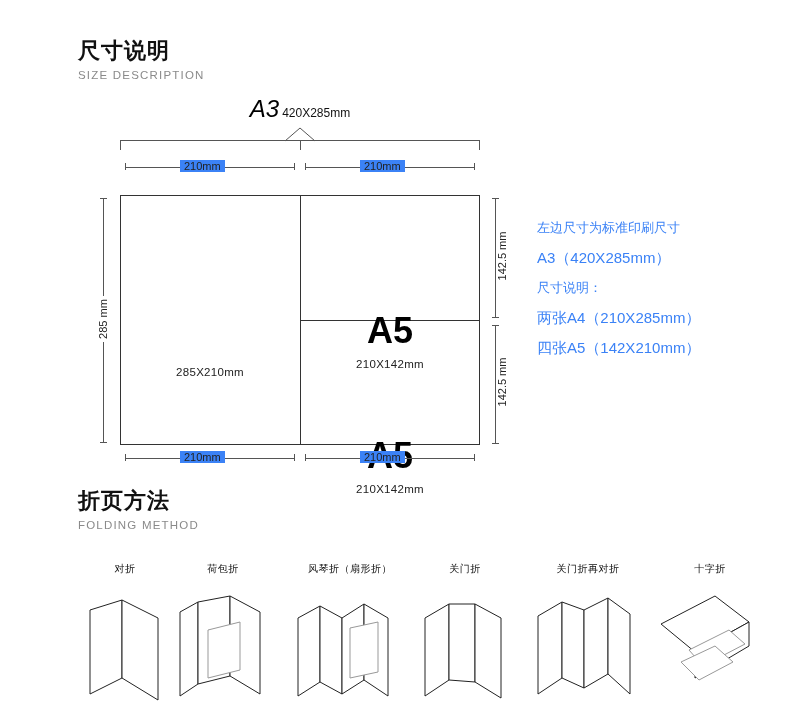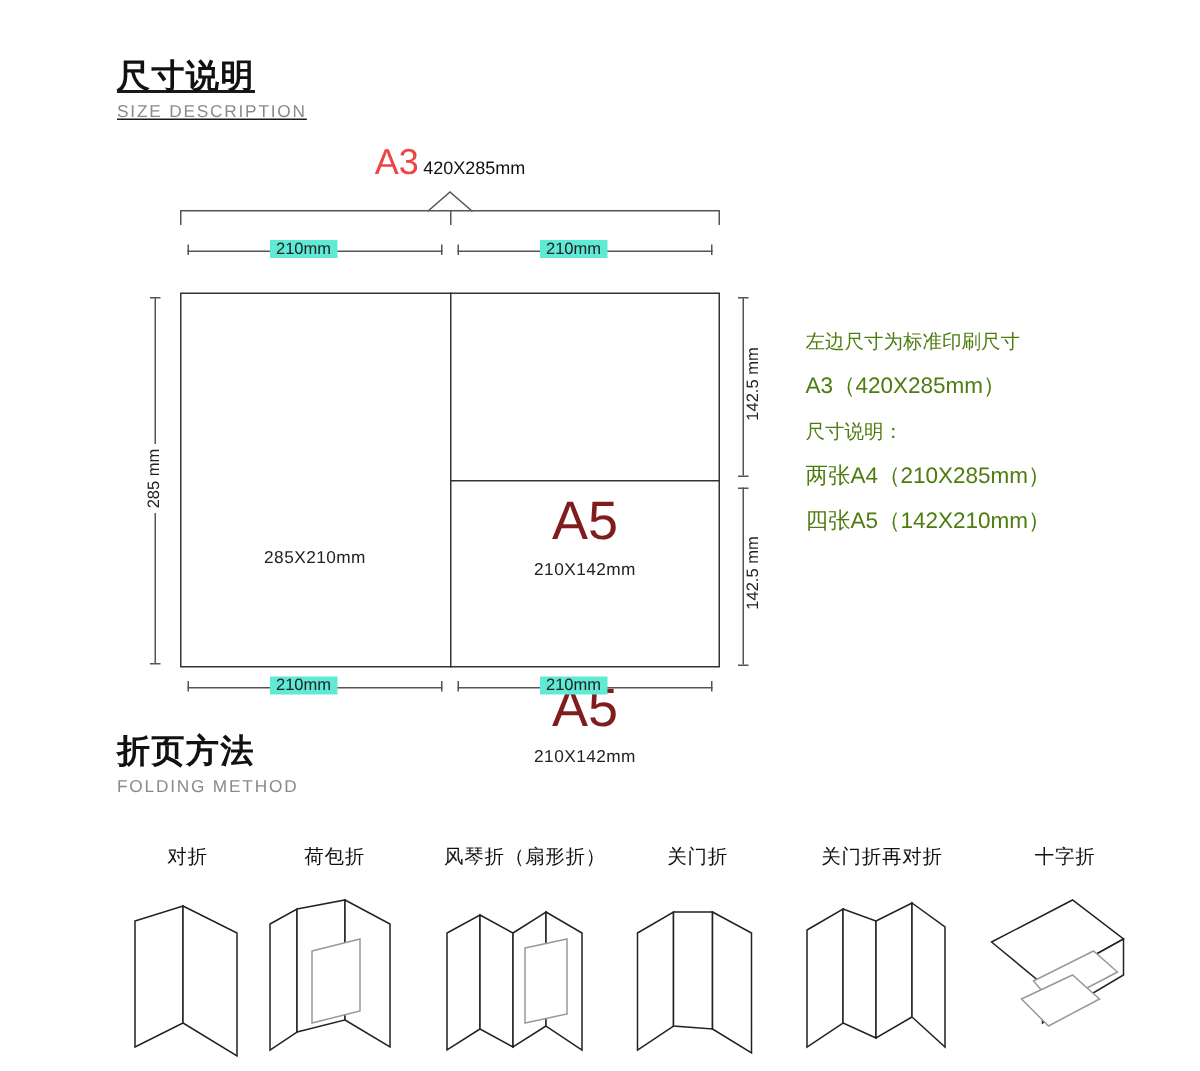--- a/index.html
+++ b/index.html
@@ -55,24 +55,23 @@
     position: absolute;
     left: 300px; top: 225px;
     width: 180px; height: 1px;
     background: #333;
   }
 
   .cell-label { position: absolute; text-align: center; }
   .cell-label .big {
     font-size: 38px;
     line-height: 42px;
-    font-weight: normal;
-    color: #7f1d1d;
+    font-weight: bold;
+    color: #000000;
     font-family: "Liberation Sans", sans-serif;
-    margin-top: 16px;
   }
   .cell-label .small {
     font-size: 11.5px;
     color: #222;
     margin-top: 6px;
     letter-spacing: 0.3px;
   }
   #label-a4 { left: 120px; top: 265px; width: 180px; }
   #label-a4 .big { font-size: 40px; }
   #label-a5-top { left: 300px; top: 215px; width: 180px; }
@@ -80,76 +79,76 @@
   #label-a5-top .big, #label-a5-bottom .big { font-size: 36px; }
 
   
   #a3-title {
     position: absolute;
     left: 120px; top: 0px;
     width: 360px;
     text-align: center;
     white-space: nowrap;
   }
-  #a3-title .a3 { font-size: 24px; color: #ef4444; }
+  #a3-title .a3 { font-size: 24px; color: #000000; font-style: italic; }
   #a3-title .dim { font-size: 12px; color: #111; margin-left: 3px; text-align: right; }
 
   .hline { position: absolute; height: 1px; background: #555; }
   .vline { position: absolute; width: 1px; background: #555; }
   .tick { position: absolute; width: 1px; height: 7px; background: #555; }
   .tick-h { position: absolute; height: 1px; width: 7px; background: #555; }
 
   .dim-label {
     position: absolute;
     font-size: 11px;
     color: #222;
-    background: #5eead4;
+    background: #3b82f6;
     padding: 0 4px;
     white-space: nowrap;
   }
   .dim-label-v {
     position: absolute;
     font-size: 11px;
     color: #222;
     background: #fff;
     white-space: nowrap;
     transform: rotate(-90deg);
     transform-origin: center center;
   }
 
   
   #notes {
     position: absolute;
     left: 537px; top: 213px;
     width: 250px;
     font-size: 13px;
     line-height: 30px;
-    color: #4d7c0f;
+    color: #3b82f6;
   }
   #notes .line { white-space: nowrap; }
   #notes .big-line { font-size: 15px; }
 
   
   #folding-section { position: absolute; left: 0; top: 480px; width: 800px; height: 234px; }
   .fold-item { position: absolute; top: 82px; text-align: center; }
   .fold-caption {
-    font-size: 13px;
+    font-size: 10px;
     color: #111;
     white-space: nowrap;
     letter-spacing: 0.5px;
   }
   .fold-art { position: relative; margin-top: 12px; height: 120px; }
   .fold-art svg { display: block; }
 </style>
 </head>
 <body>
 
 <div class="page">
 
-  <div class="sec-heading" style="left:78px; top:38px;text-decoration:underline;">
+  <div class="sec-heading" style="left:78px; top:38px;">
     <div class="cn">尺寸说明</div>
     <div class="en">SIZE DESCRIPTION</div>
   </div>
 
   <div id="size-diagram">
 
     <div id="a3-title">
       <span class="a3">A3</span><span class="dim">420X285mm</span>
     </div>
 

